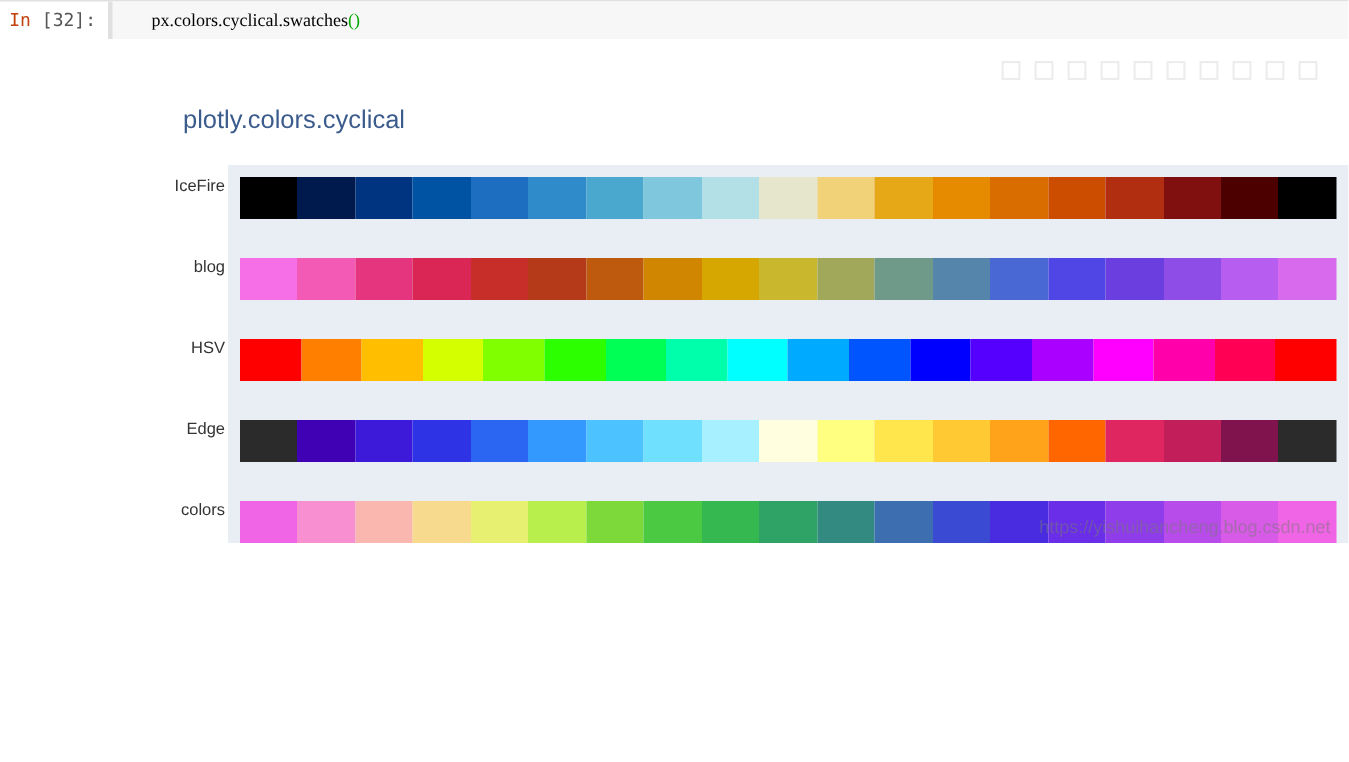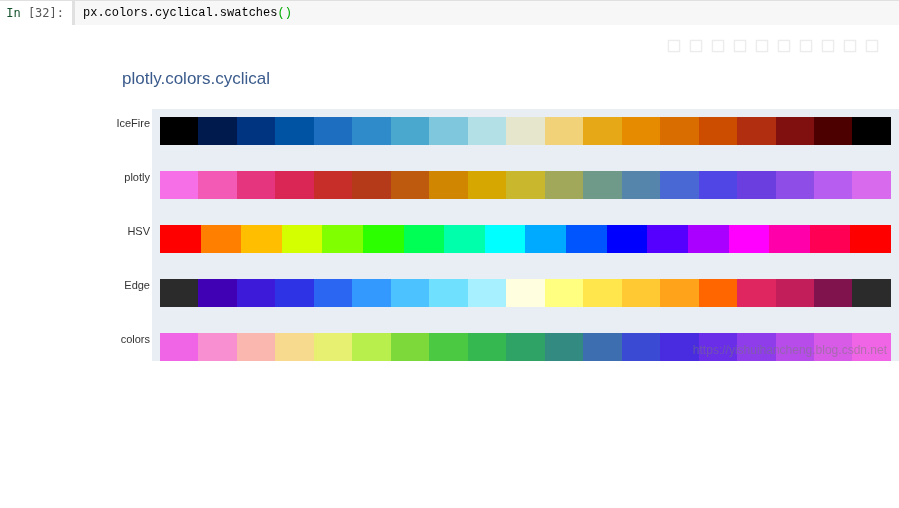--- a/index.html
+++ b/index.html
@@ -1,22 +1,22 @@
 <!DOCTYPE html>
 <html><head>
   <meta charset="utf-8">
   <style>
     * { margin: 0; padding: 0; box-sizing: border-box; }
     body { font-family: Arial, sans-serif; background: #fff; width: 899px; }
     
     .cell { display: flex; border-top: 1px solid #e0e0e0; }
     .prompt { width: 72px; text-align: right; padding: 5px 8px 0 0; font-family: monospace; font-size: 12px; }
-    .prompt-in { color: #14532d; }
+    .prompt-in { color: #c2410c; }
     .prompt-num { color: #555; }
-    .code-area { flex: 1; background: #f7f7f7; padding: 5px 8px; font-family: Liberation Mono, monospace; font-size: 12px; border-left: 3px solid #e0e0e0; }
+    .code-area { flex: 1; background: #f7f7f7; padding: 5px 26px; font-family: Liberation Serif, serif; font-size: 12px; border-left: 3px solid #e0e0e0; }
     .code-obj { color: #000; }
     .code-call { color: #000; }
     .code-paren { color: #0a0; }
     
     .output { padding: 10px 0 10px 72px; }
     .toolbar { display: flex; justify-content: flex-end; gap: 8px; padding: 4px 20px; opacity: 0.15; }
     .tool-icon { width: 14px; height: 14px; }
     
     .chart-title { color: #3b5b8c; font-size: 17px; padding: 12px 0 20px 50px; }
     
@@ -95,21 +95,21 @@
           <div class="swatch-cell" style="background: rgb(230, 138, 0);"></div>
           <div class="swatch-cell" style="background: rgb(217, 109, 0);"></div>
           <div class="swatch-cell" style="background: rgb(204, 76, 0);"></div>
           <div class="swatch-cell" style="background: rgb(178, 46, 16);"></div>
           <div class="swatch-cell" style="background: rgb(128, 16, 16);"></div>
           <div class="swatch-cell" style="background: rgb(77, 0, 0);"></div>
           <div class="swatch-cell" style="background: rgb(0, 0, 0);"></div>
         </div>
       </div>
       <div class="row-wrap">
-        <div class="swatch-label">plotly</div>
+        <div class="swatch-label">blog</div>
         <div class="swatch-bar">
           <div class="swatch-cell" style="background: rgb(247, 111, 230);"></div>
           <div class="swatch-cell" style="background: rgb(242, 90, 181);"></div>
           <div class="swatch-cell" style="background: rgb(229, 53, 126);"></div>
           <div class="swatch-cell" style="background: rgb(217, 38, 84);"></div>
           <div class="swatch-cell" style="background: rgb(199, 46, 42);"></div>
           <div class="swatch-cell" style="background: rgb(180, 58, 26);"></div>
           <div class="swatch-cell" style="background: rgb(189, 90, 14);"></div>
           <div class="swatch-cell" style="background: rgb(208, 134, 0);"></div>
           <div class="swatch-cell" style="background: rgb(214, 167, 0);"></div>

